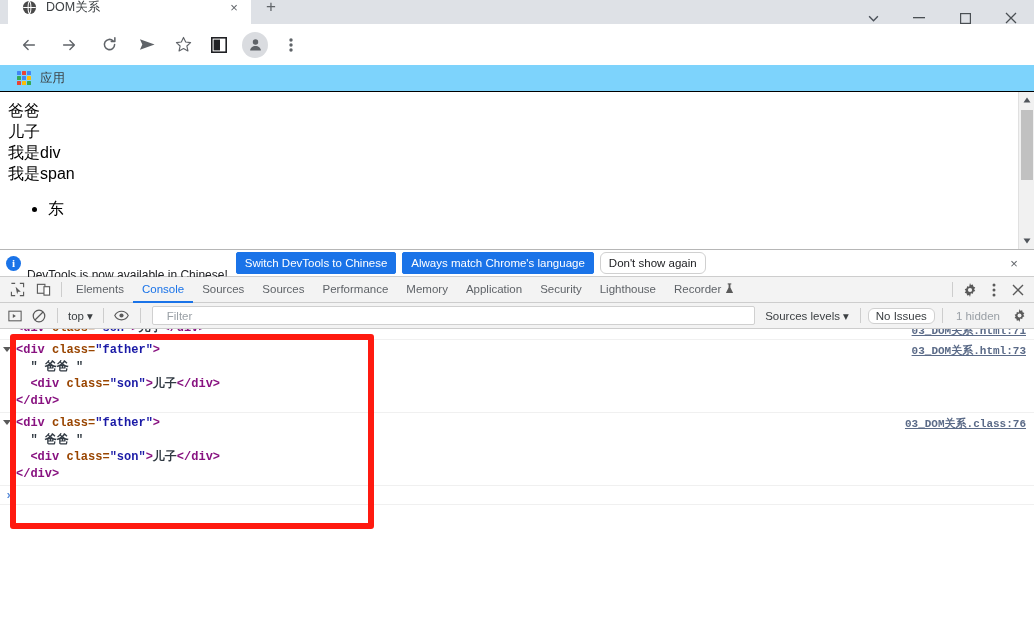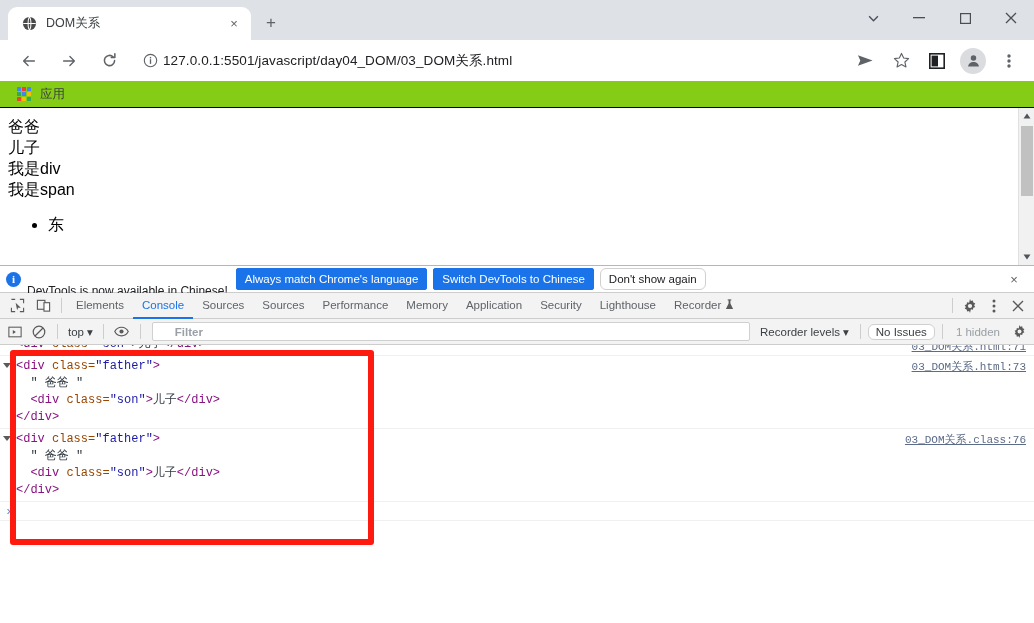--- a/index.html
+++ b/index.html
@@ -10,21 +10,21 @@
     background: #ffffff;
     overflow: hidden;
     -webkit-font-smoothing: antialiased;
   }
 
   
   .browser { width: 1034px; height: 623px; display: flex; flex-direction: column; }
 
   
   .tabstrip {
-    height: 40px; background: #dee1e6;
+    height: 24px; background: #dee1e6;
     display: flex; align-items: flex-end; position: relative;
     padding-left: 8px;
   }
   .tab {
     height: 33px; width: 243px; background: #ffffff;
     border-radius: 9px 9px 0 0;
     display: flex; align-items: center; padding: 0 8px 0 13px;
     position: relative;
   }
   .tab-favicon {
@@ -82,21 +82,21 @@
     color: #5f6368; border-radius: 50%;
   }
   .avatar {
     width: 26px; height: 26px; margin: 0 5px; border-radius: 50%;
     background: #dadce0; display: flex; align-items: center;
     justify-content: center; color: #5f6368;
   }
 
   
   .bookmarks {
-    height: 27px; background: #84cc16; display: flex; align-items: center;
+    height: 27px; background: #7dd3fc; display: flex; align-items: center;
     padding-left: 10px; border-bottom: 1px solid #000;
   }
   .bm-item { display: flex; align-items: center; padding: 3px 7px; border-radius: 4px; }
   .bm-grid {
     width: 14px; height: 14px; margin-right: 9px;
     display: grid; grid-template-columns: repeat(3,1fr); grid-template-rows: repeat(3,1fr);
     gap: 1.5px;
   }
   .bm-grid i { display:block; border-radius:0.5px; }
   .bm-label { font-size: 12.5px; color: #3c4043; }
@@ -189,34 +189,35 @@
   }
   .ct-icon {
     width: 22px; height: 22px; display: flex; align-items: center;
     justify-content: center; color: #5a5a5a;
   }
   .ct-sep { width: 1px; height: 15px; background: #cdcdcd; margin: 0 5px; }
   .ct-ctx { font-size: 11.5px; color: #3c4043; display: flex; align-items: center; gap: 3px; padding: 0 3px; }
   .ct-filter {
     flex: 1; height: 19px; margin: 0 4px; background: #fff;
     border: 1px solid #d0d0d0; border-radius: 2px;
-    font-size: 11.5px; color: #9aa0a6; padding: 0 22px;
-    display: flex; align-items: center; font-weight: bold;
+    font-size: 11.5px; color: #9aa0a6; padding: 0 14px;
+    display: flex; align-items: center;
   }
   .ct-levels { font-size: 11.5px; color: #3c4043; display: flex; align-items: center; gap: 3px; padding: 0 4px; }
   .ct-issues {
     font-size: 11.5px; color: #3c4043; border: 1px solid #d0d0d0;
     border-radius: 6px; padding: 1px 7px; background: #fff;
   }
   .ct-hidden { font-size: 11.5px; color: #9aa0a6; padding: 0 6px; }
 
   
   .console {
     flex: 1; background: #fff; position: relative; overflow: hidden;
     font-family: "Liberation Mono", monospace;
+    font-weight: bold;
   }
   .cmsg {
     border-bottom: 1px solid #f0f0f0; position: relative;
     padding: 2px 0 2px 16px; min-height: 18px;
   }
   .cmsg.clipped { padding-top: 0; margin-top: -9px; }
   .cline { font-size: 12px; line-height: 17px; white-space: pre; color: #303942; }
   .arrowtri {
     position: absolute; left: 4px; top: 5px;
     width: 0; height: 0; border-left: 4px solid #5a5a5a;
@@ -295,30 +296,20 @@
     <div class="navbtn">
       <svg width="18" height="18" viewBox="0 0 20 20">
           <path d="M4 10h12M11 5l5 5l-5 5" stroke="#5f6368" stroke-width="1.5" fill="none" stroke-linecap="round" stroke-linejoin="round"></path>
         </svg>
     </div>
     <div class="navbtn">
       <svg width="17" height="17" viewBox="0 0 20 20">
         <path d="M16 10a6 6 0 1 1-1.8-4.3" stroke="#5f6368" stroke-width="1.8" fill="none" stroke-linecap="round"></path>
         <path d="M16.3 2.2v4.2h-4.2" stroke="#5f6368" stroke-width="1.8" fill="none" stroke-linecap="round" stroke-linejoin="round"></path>
       </svg>
-    </div>
-    <div class="omnibox">
-      <span class="omni-info">
-        <svg width="15" height="15" viewBox="0 0 16 16">
-          <circle cx="8" cy="8" r="6.6" stroke="#5f6368" stroke-width="1.2" fill="none"></circle>
-          <rect x="7.3" y="6.6" width="1.4" height="5" fill="#5f6368"></rect>
-          <rect x="7.3" y="4.2" width="1.4" height="1.6" fill="#5f6368"></rect>
-        </svg>
-      </span>
-      <span class="omni-url">127.0.0.1:5501/javascript/day04_DOM/03_DOM关系.html</span>
     </div>
     <div class="tbicon">
       <svg width="17" height="17" viewBox="0 0 18 18">
           <path d="M1 3.5L16.5 9L1 14.5L3.5 9z" fill="#5f6368"></path>
         </svg>
     </div>
     <div class="tbicon">
       <svg width="17" height="17" viewBox="0 0 18 18">
           <path d="M9 1.5l2.3 4.9 5.2.6-3.9 3.6 1.1 5.2L9 13.2l-4.7 2.6 1.1-5.2L1.5 7l5.2-.6z" stroke="#5f6368" stroke-width="1.2" fill="none" stroke-linejoin="round"></path>
         </svg>
@@ -384,22 +375,22 @@
           </svg>
       </div>
     </div>
   </div>
 
   <div class="devtools">
 
     <div class="dt-banner">
       <span class="banner-info">i</span>
       <span class="banner-text">DevTools is now available in Chinese!</span>
+      <span class="btn-blue">Switch DevTools to Chinese</span>
       <span class="btn-blue">Always match Chrome's language</span>
-      <span class="btn-blue">Switch DevTools to Chinese</span>
       <span class="btn-plain">Don't show again</span>
       <span class="banner-close">×</span>
     </div>
 
     <div class="dt-tabs">
       <div class="dt-dockicon">
         <svg width="15" height="15" viewBox="0 0 16 16">
           <path d="M1.5 1.5h4M10.5 1.5h4v4M14.5 10.5v4h-4M5.5 14.5h-4v-4" stroke="#5a5a5a" stroke-width="1.2" fill="none"></path>
           <path d="M6 5l5.5 5.5H8.6l-1 2.6z" fill="#5a5a5a"></path>
         </svg>
@@ -473,21 +464,21 @@
       <div class="ct-sep"></div>
       <div class="ct-icon">
         <svg width="15" height="15" viewBox="0 0 16 16">
           <path d="M8 3.4C4.4 3.4 1.7 6.2 0.8 8c0.9 1.8 3.6 4.6 7.2 4.6s6.3-2.8 7.2-4.6c-0.9-1.8-3.6-4.6-7.2-4.6z" stroke="#5a5a5a" stroke-width="1.2" fill="none"></path>
           <circle cx="8" cy="8" r="2.2" fill="#5a5a5a"></circle>
         </svg>
       </div>
       <div class="ct-sep"></div>
       <div class="ct-filter">Filter</div>
       <div class="ct-levels">
-        <span>Recorder levels</span>
+        <span>Sources levels</span>
         <span>▾</span>
       </div>
       <div class="ct-sep"></div>
       <div class="ct-issues">No Issues</div>
       <div class="ct-sep"></div>
       <div class="ct-hidden">1 hidden</div>
       <div class="ct-icon">
         <svg width="13" height="13" viewBox="0 0 16 16">
           <path d="M8 0l1 2.2 2.3-.6.5 2.4 2.2 1-1.3 2 1.3 2-2.2 1-.5 2.4-2.3-.6L8 16l-1-2.2-2.3.6-.5-2.4-2.2-1 1.3-2-1.3-2 2.2-1 .5-2.4 2.3.6z" fill="#5a5a5a"></path>
           <circle cx="8" cy="8" r="2.4" fill="#f3f3f3"></circle>

